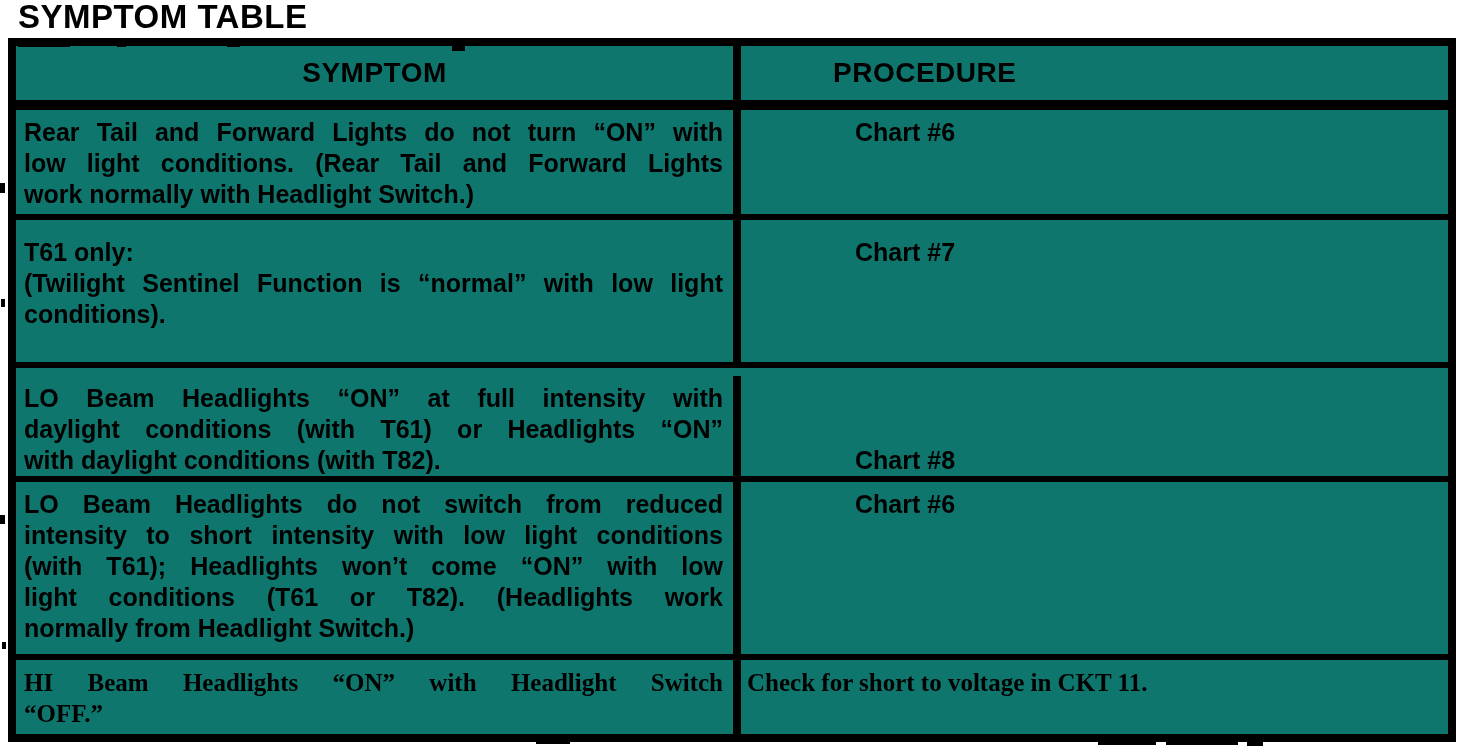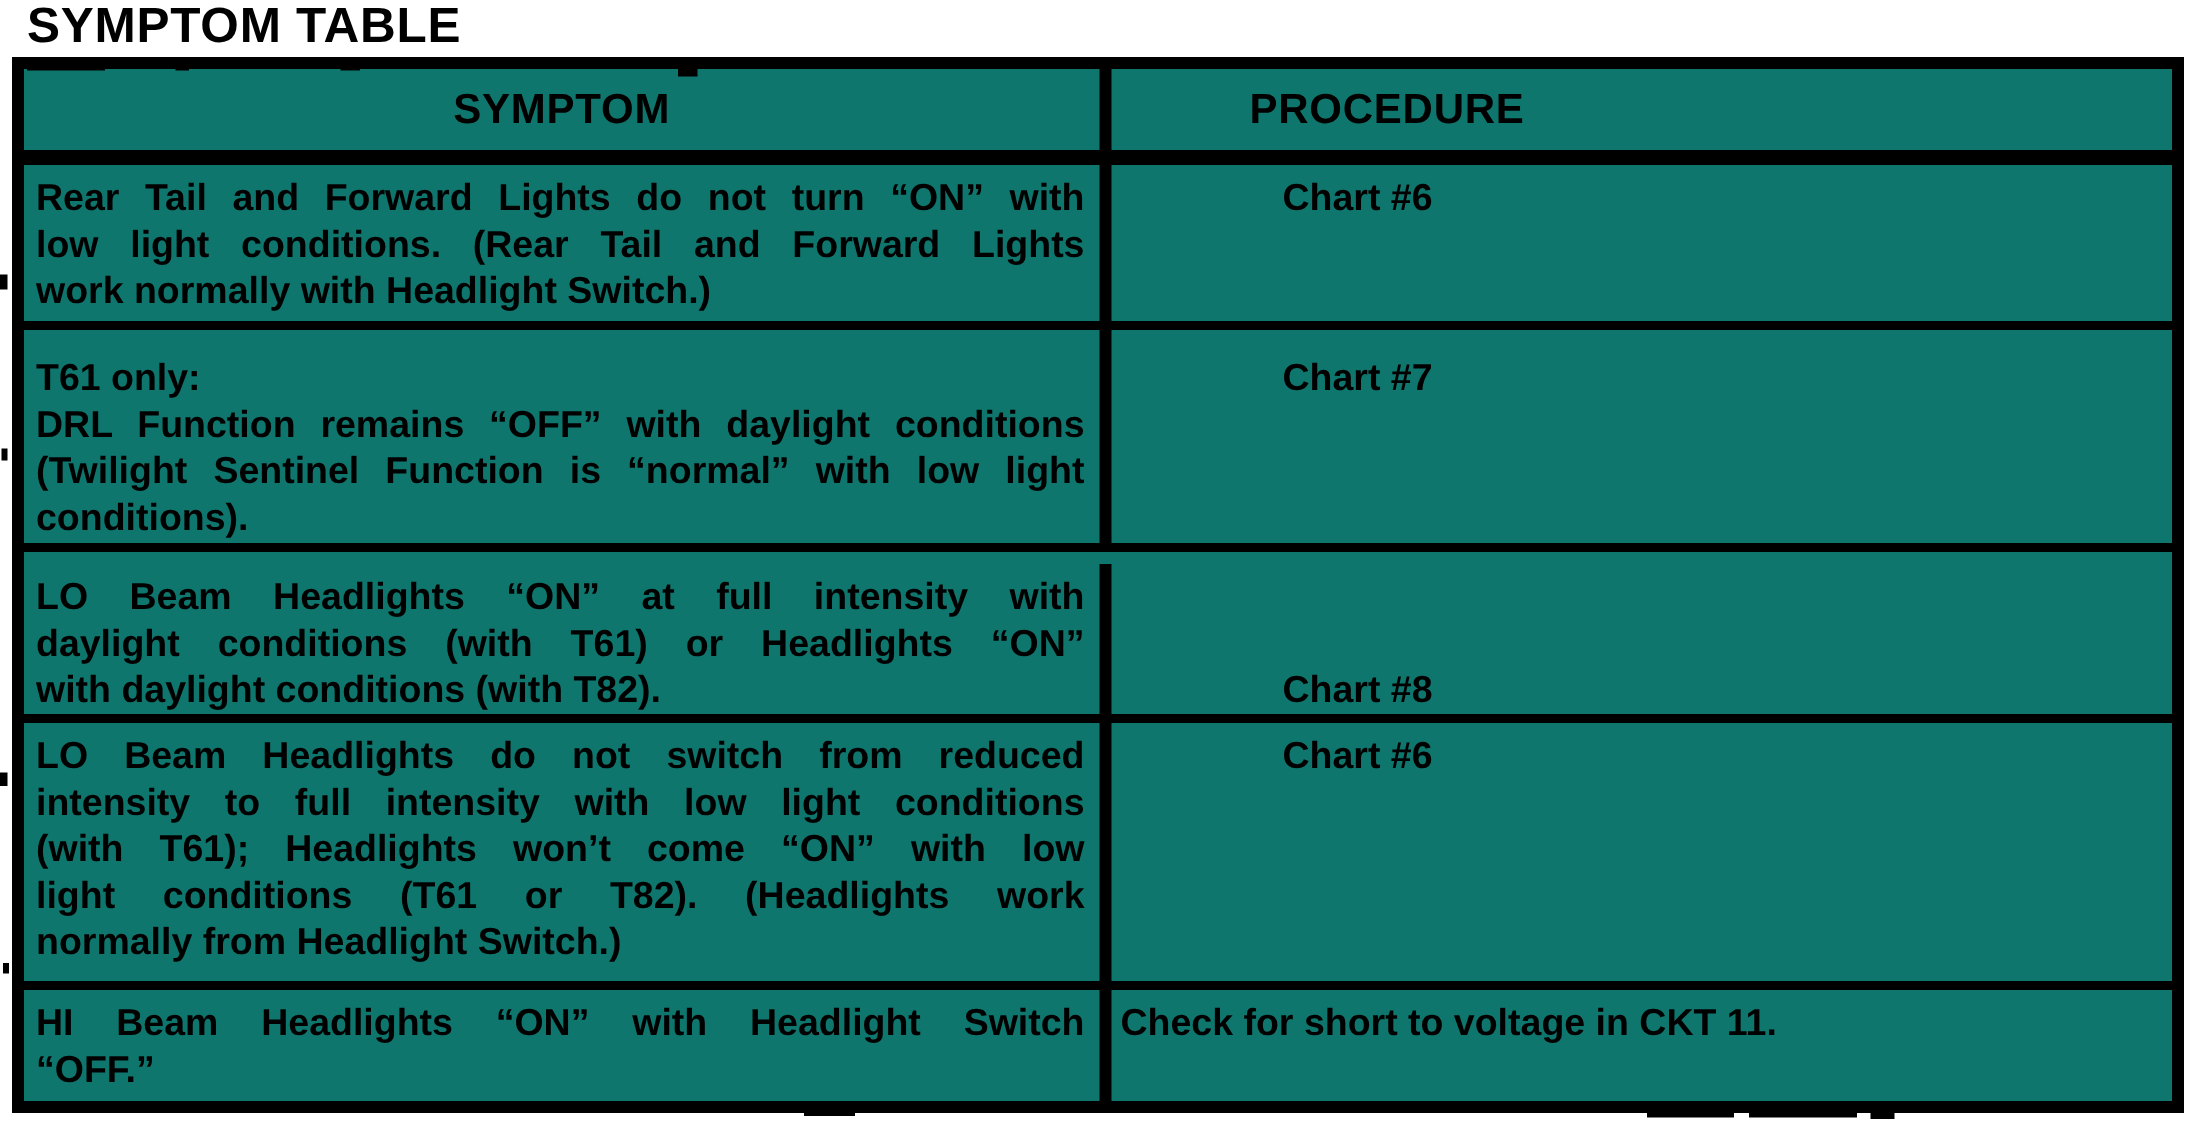--- a/index.html
+++ b/index.html
@@ -29,21 +29,21 @@
   .cell-sym  { width:725px; box-sizing:border-box; border-right:8px solid #000; }
   .cell-proc { flex:1; box-sizing:border-box; }
 
   
   .hdr-row { height:64px; border-bottom:10px solid #000; }
   .hdr-sym  { display:flex; align-items:center; justify-content:center; font-size:28px; letter-spacing:0.5px; }
   .hdr-proc { display:flex; align-items:center; padding-left:92px; font-size:28px; letter-spacing:0.5px; }
 
   
   #rows .row { border-bottom:6px solid #000; }
-  #rows .row:last-child { border-bottom:none; }
+  #rows .row:last-child { border-bottom:none;font-family:Liberation Serif, serif; }
   #rows .row:nth-child(1) { height:110px; }
   #rows .row:nth-child(2) { height:148px; }
   #rows .row:nth-child(3) { height:114px;align-items:flex-end; }
   #rows .row:nth-child(4) { height:178px; }
   #rows .row:nth-child(5) { height:78px; }
 
   .sym-cell  { padding:7px 10px 0 8px;  font-size:25px; line-height:31px; }
   .proc-cell { padding:7px 8px 0 114px; font-size:25px; line-height:31px; }
   #rows .row:nth-child(2) .sym-cell,
   #rows .row:nth-child(2) .proc-cell { padding-top:17px; }
@@ -86,38 +86,37 @@
           <div class="cell-sym sym-cell">
             <div class="line just">Rear Tail and Forward Lights do not turn “ON” with</div>
             <div class="line just">low light conditions.  (Rear Tail and Forward Lights</div>
             <div class="line">work normally with Headlight Switch.)</div>
           </div>
           <div class="cell-proc proc-cell">Chart #6</div>
         </div>
         <div class="row">
           <div class="cell-sym sym-cell">
             <div class="line">T61 only:</div>
-            <div class="line just">DRL Function remains “OFF” with daylight conditions</div>
             <div class="line just">(Twilight Sentinel Function is “normal” with low light</div>
             <div class="line">conditions).</div>
           </div>
           <div class="cell-proc proc-cell">Chart #7</div>
         </div>
         <div class="row">
           <div class="cell-sym sym-cell">
             <div class="line just">LO Beam Headlights “ON” at full intensity with</div>
             <div class="line just">daylight conditions (with T61) or Headlights “ON”</div>
             <div class="line">with daylight conditions (with T82).</div>
           </div>
           <div class="cell-proc proc-cell">Chart #8</div>
         </div>
         <div class="row">
           <div class="cell-sym sym-cell">
             <div class="line just">LO Beam Headlights do not switch from reduced</div>
-            <div class="line just">intensity to full intensity with low light conditions</div>
+            <div class="line just">intensity to short intensity with low light conditions</div>
             <div class="line just">(with T61); Headlights won’t come “ON” with low</div>
             <div class="line just">light conditions (T61 or T82).  (Headlights work</div>
             <div class="line">normally from Headlight Switch.)</div>
           </div>
           <div class="cell-proc proc-cell">Chart #6</div>
         </div>
         <div class="row">
           <div class="cell-sym sym-cell">
             <div class="line just">HI Beam Headlights “ON” with Headlight Switch</div>
             <div class="line">“OFF.”</div>

